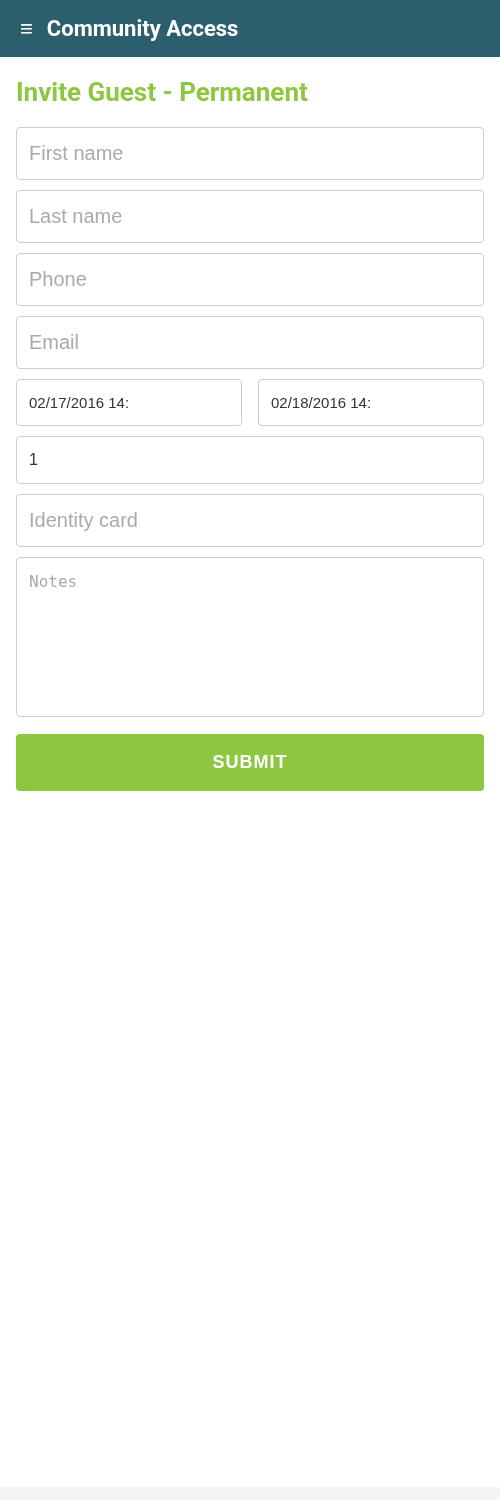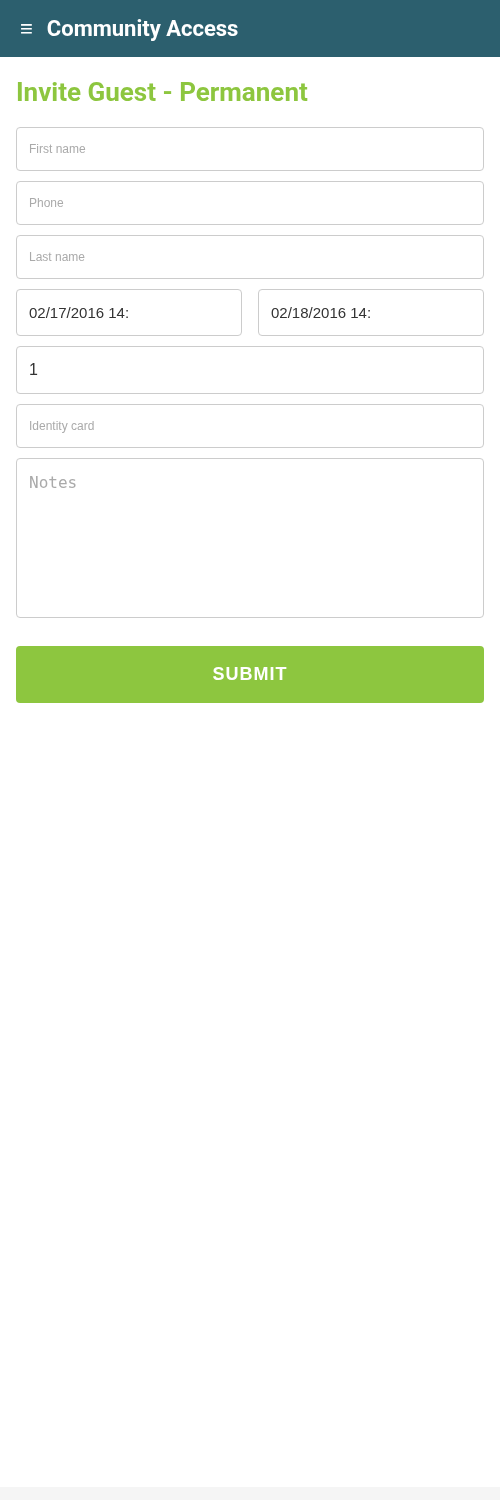--- a/index.html
+++ b/index.html
@@ -48,21 +48,21 @@
       margin-bottom: 20px;
     }
 
     .form-group {
       margin-bottom: 10px;
     }
 
     .form-input {
       width: 100%;
       padding: 14px 12px;
-      font-size: 12px;
+      font-size: 20px;
       color: #555;
       border: 1px solid #cccccc;
       border-radius: 4px;
       background: #ffffff;
       outline: none;
     }
 
     .form-input::placeholder {
       color: #aaaaaa;
     }
@@ -116,21 +116,21 @@
       width: 100%;
       padding: 18px;
       background: #8dc63f;
       color: #ffffff;
       font-size: 18px;
       font-weight: bold;
       letter-spacing: 1px;
       border: none;
       border-radius: 4px;
       cursor: pointer;
-      margin-top: 14px;
+      margin-top: 3px;
       text-transform: uppercase;
     }
   </style>
 </head>
 <body>
 
 <div class="header">
   <span class="hamburger-icon">≡</span>
   <span class="header-title">Community Access</span>
 </div>
@@ -139,29 +139,32 @@
 
   <div class="page-title">Invite Guest - Permanent</div>
 
   
   <div class="form-group">
     <input class="form-input" type="text" placeholder="First name" style="">
   </div>
 
   
   <div class="form-group">
+    <input class="form-input" type="text" placeholder="Last name" style="">
+  </div>
+
+  
+  <div class="form-group">
     <input class="form-input" type="text" placeholder="Phone" style="">
   </div>
 
   
   <div class="form-group">
-    <input class="form-input" type="text" placeholder="Last name" style="">
+    <input class="form-input" type="text" placeholder="Email" style="">
   </div>
-
-  
 
   
   <div class="date-row">
     <input class="date-input" type="text" value="02/17/2016 14:" style="">
     <input class="date-input" type="text" value="02/18/2016 14:" style="">
   </div>
 
   
   <div class="form-group">
     <input class="number-input" type="text" value="1" style="">

